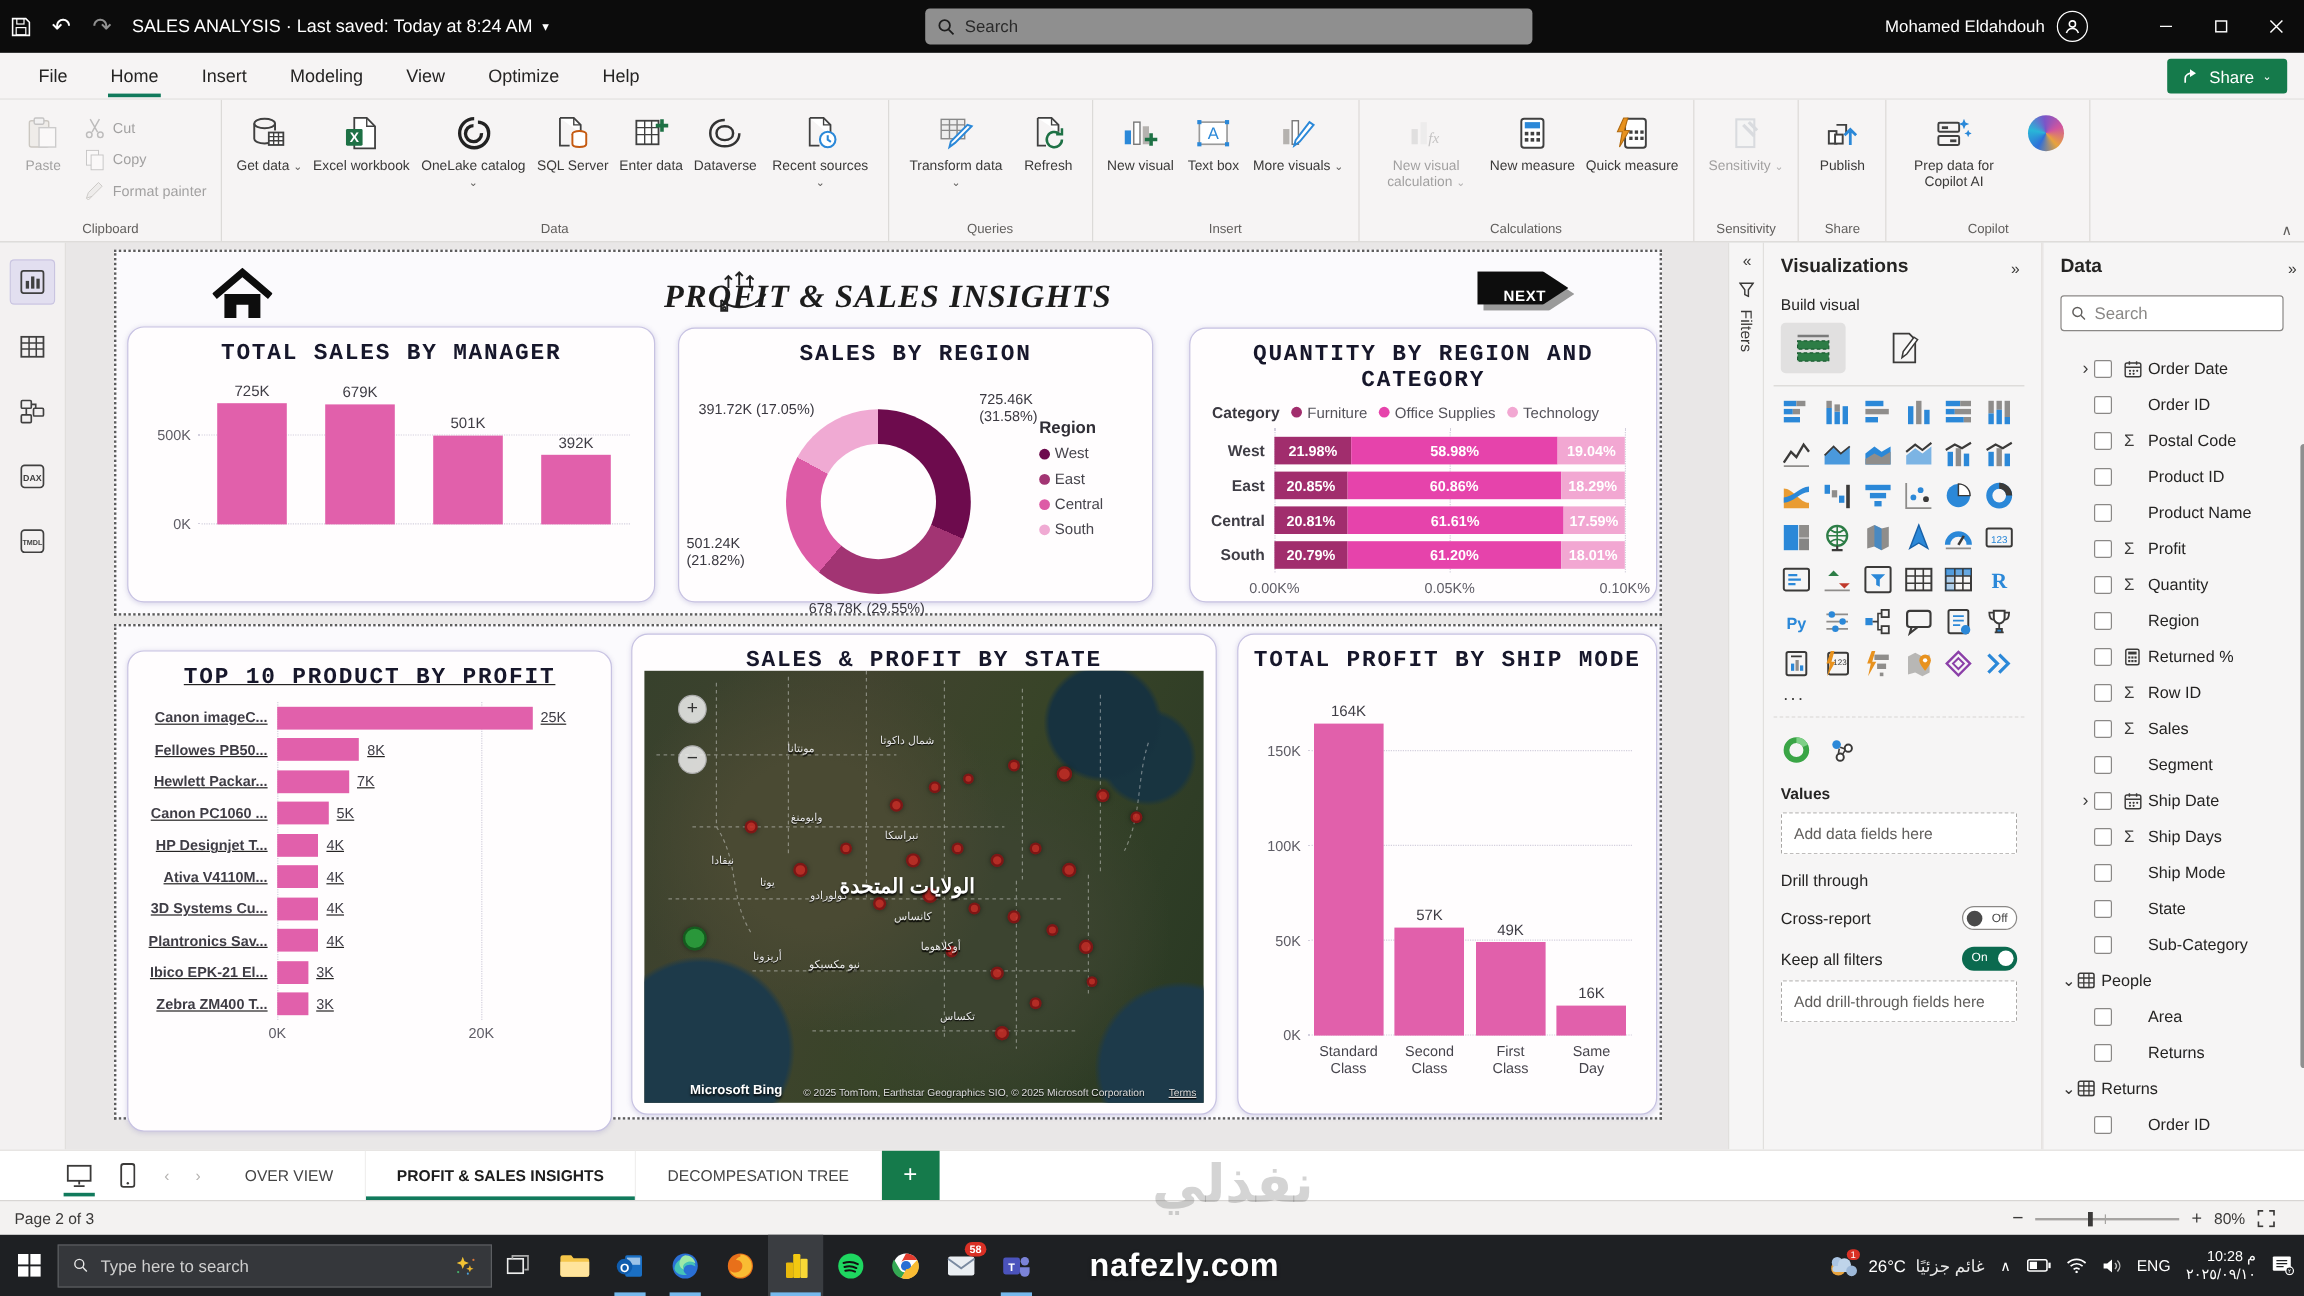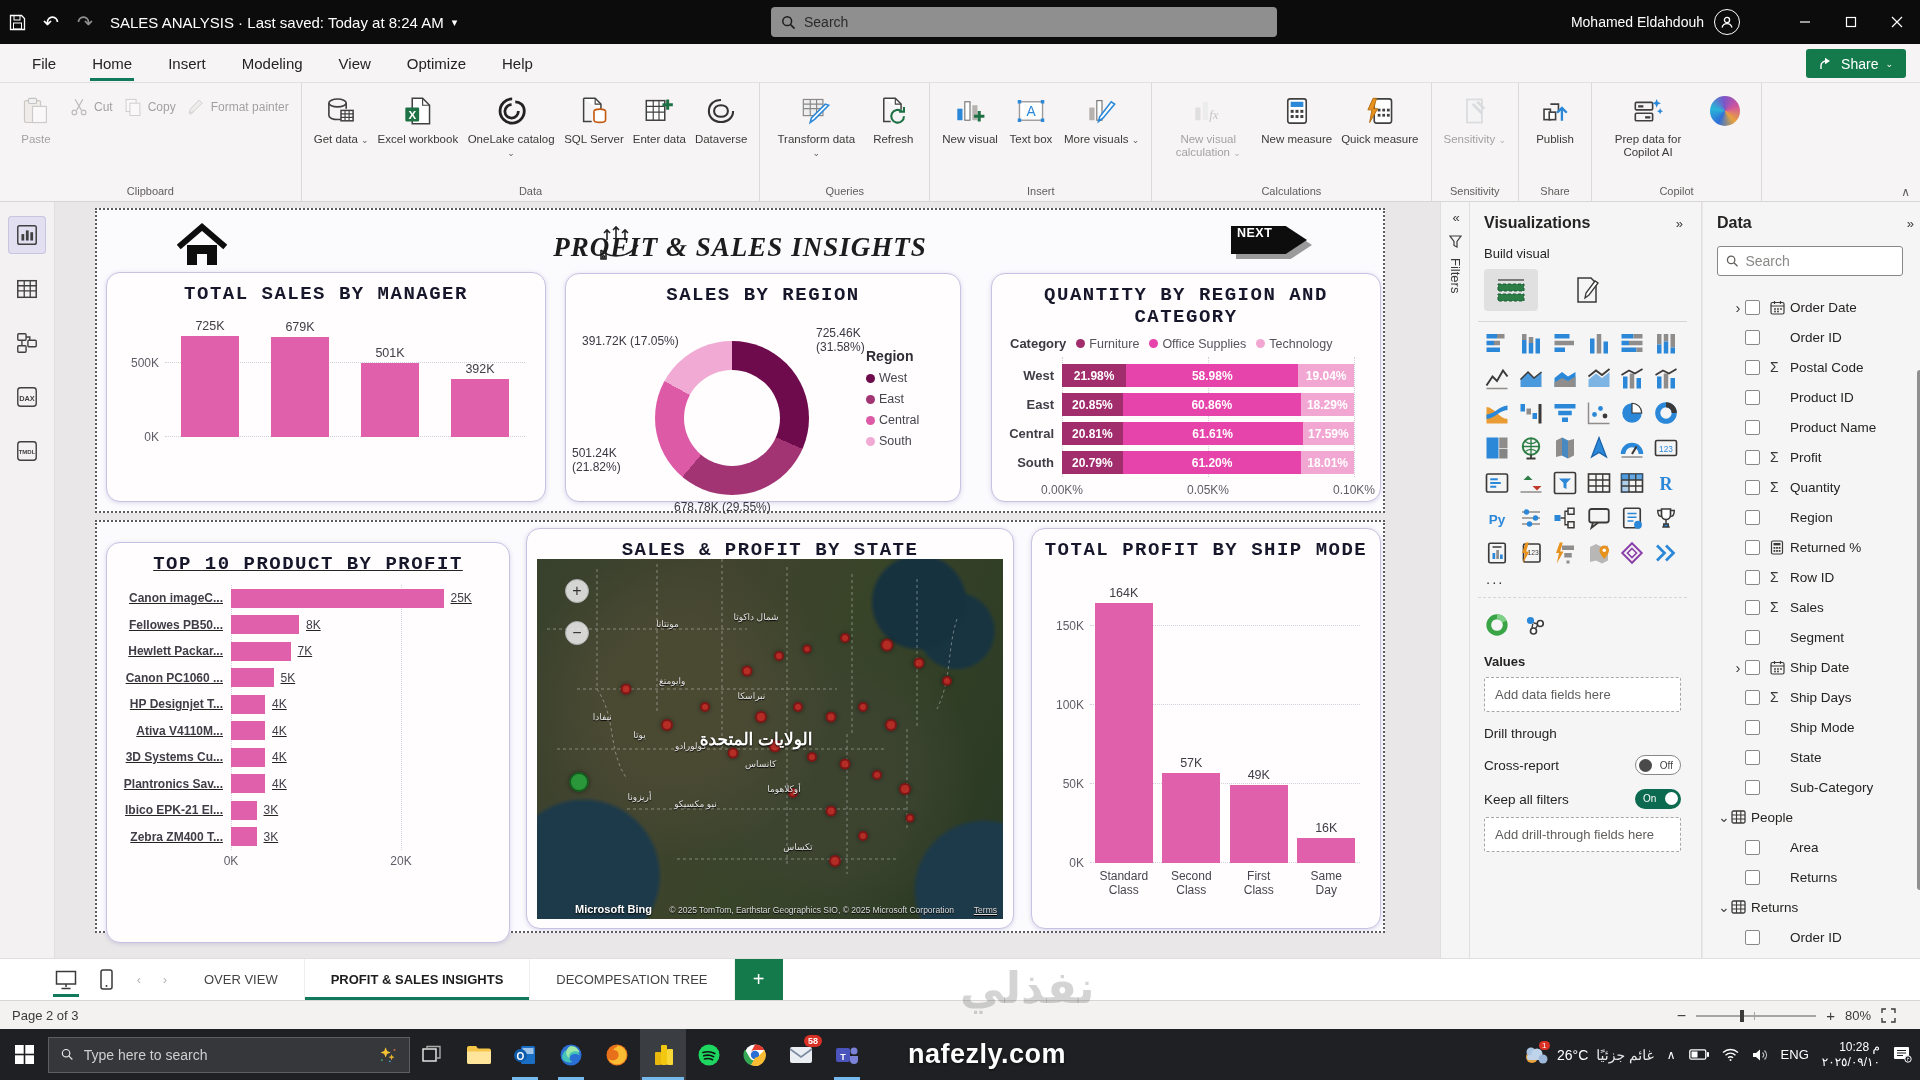--- a/index.html
+++ b/index.html
@@ -28,21 +28,21 @@
   
   .ribbon { position:absolute; left:0; top:83px; width:1920px; height:119px; background:#f6f4f4; border-bottom:1px solid #d8d6d4; display:flex; z-index:38; }
   .rib-group { border-right:1px solid #dcdad8; display:flex; flex-direction:column; padding:4px 8px 0 8px; }
   .rib-row { flex:1; display:flex; align-items:flex-start; gap:1px; }
   .rib-glabel { text-align:center; font-size:11px; color:#605e5c; padding:3px 0 4px; }
   .rib-btn { min-width:56px; max-width:96px; height:88px; display:flex; flex-direction:column; align-items:center; padding:7px 4px 0 4px; border-radius:3px; }
   .rib-ic { height:34px; display:flex; align-items:center; justify-content:center; }
   .rib-lb { font-size:11.5px; line-height:13px; text-align:center; color:#3b3a39; margin-top:5px; }
   .rib-btn.disabled { opacity:.45; filter:grayscale(.8); }
   .chevch { font-size:9px; color:#605e5c; }
-  .clip-col { display:flex; flex-direction:row; justify-content:flex-start; gap:2px; padding-top:8px; }
+  .clip-col { display:flex; flex-direction:column; justify-content:flex-start; gap:2px; padding-top:8px; }
   .clip-sm { display:flex; align-items:center; gap:5px; font-size:12px; color:#3b3a39; padding:2px 4px; border-radius:3px; }
   .clip-sm.disabled { opacity:.45; filter:grayscale(.9); }
   .rib-collapse { position:absolute; right:10px; bottom:2px; color:#605e5c; font-size:12px; }
   .copilot-ball { width:30px; height:30px; border-radius:50%; background:conic-gradient(from 210deg,#2f6fd8,#29b6d8,#7a55c8,#d1559e,#e8a33d,#2f6fd8); }
 
   
   .left-rail { position:absolute; left:0; top:202px; width:55px; height:756px; background:#f3f1f1; border-right:1px solid #e1dfdd; display:flex; flex-direction:column; align-items:center; padding-top:14px; gap:16px; z-index:30; }
   .rail-btn { width:38px; height:38px; border-radius:4px; display:flex; align-items:center; justify-content:center; }
   .rail-btn.active { background:#e2dff0; box-shadow:inset 0 0 0 1px #c9c4e0; }
 
@@ -50,21 +50,21 @@
   .page-row { position:absolute; left:40px; width:1290px; border:2px dotted #5c5c5c; background:#fbfafd; }
   .row1 { top:6px; height:305px; }
   .row2 { top:318px; height:413px; }
 
   
   .home-ic { position:absolute; left:80px; top:13px; }
   .dash-title { position:absolute; left:0; right:0; top:22px; text-align:center; font-family:"Liberation Serif",serif; font-style:italic; font-weight:bold; font-size:27px; letter-spacing:1px; color:#1c1c1c; }
   .dash-title-ic { position:absolute; left:500px; top:14px; }
   .next-wrap { position:absolute; right:68px; top:16px; width:84px; height:32px; }
   .next-shadow { position:absolute; left:5px; top:5px; width:76px; height:28px; background:#9a9a9a; clip-path:polygon(0 0,72% 0,100% 50%,72% 100%,0 100%); }
-  .next-btn { position:absolute; left:0; top:0; width:76px; height:28px; background:#0d0d0d; clip-path:polygon(0 0,72% 0,100% 50%,72% 100%,0 100%); color:#fff; font-size:12.5px; font-weight:bold; display:flex; align-items:flex-start; padding-left:6px; letter-spacing:.5px; }
+  .next-btn { position:absolute; left:0; top:0; width:76px; height:28px; background:#0d0d0d; clip-path:polygon(0 0,72% 0,100% 50%,72% 100%,0 100%); color:#fff; font-size:12.5px; font-weight:bold; display:flex; align-items:flex-end; padding-left:22px; letter-spacing:.5px; }
 
   
   .panel { position:absolute; background:#fffdfe; border:1.5px solid #c7c2e2; border-radius:14px; box-shadow:0 1px 4px rgba(120,110,180,.25); padding:8px 12px; }
   .panel-title { font-family:"Liberation Mono",monospace; font-weight:bold; font-size:19px; letter-spacing:1.5px; text-align:center; color:#17172b; margin-top:2px; }
 
   
   .vwrap { position:relative; margin-top:14px; }
   .grid-h { position:absolute; left:46px; right:8px; border-top:1.5px dotted #d3cfdd; }
   .ytick { position:absolute; left:0; width:40px; text-align:right; font-size:12px; color:#5f5d66; transform:translateY(-50%); }
   .vbars { position:absolute; left:46px; right:8px; top:0; bottom:0; display:flex; align-items:flex-end; justify-content:space-around; }
@@ -374,20 +374,32 @@
           <span class="rib-lb">Enter data</span>
         </div>
         <div class="rib-btn">
           <span class="rib-ic">
             <svg width="30" height="30" viewBox="0 0 26 26" fill="none">
               <path d="M13 3.5c-6.3 0-10.5 4-10.5 9.5s4.2 9.5 10.5 9.5 10.5-4 10.5-9.5" stroke="#333" stroke-width="1.8"></path>
               <path d="M13 8c-3.6 0-6 2.1-6 5s2.4 5 6 5 6-2.1 6-5-2.4-5-6-5z" stroke="#333" stroke-width="1.8"></path>
             </svg>
           </span>
           <span class="rib-lb">Dataverse</span>
+        </div>
+        <div class="rib-btn">
+          <span class="rib-ic">
+            <svg width="30" height="30" viewBox="0 0 26 26" fill="none">
+              <path d="M5 2h10l5 5v8" stroke="#404040" fill="#fff" stroke-width="1.3"></path>
+              <path d="M15 2v5h5" stroke="#404040"></path>
+              <path d="M5 2v20h7" stroke="#404040" stroke-width="1.3"></path>
+              <circle cx="18" cy="17.5" r="5.6" stroke="#2b88d8" fill="#fff" stroke-width="1.5"></circle>
+              <path d="M18 14.5v3.2l2.3 1.6" stroke="#2b88d8" stroke-width="1.5"></path>
+            </svg>
+          </span>
+          <span class="rib-lb">Recent sources <span class="chevch">⌄</span></span>
         </div>
       </div>
       <div class="rib-glabel">Data</div>
     </div>
     <div class="rib-group">
       <div class="rib-row">
         <div class="rib-btn">
           <span class="rib-ic">
             <svg width="30" height="30" viewBox="0 0 26 26" fill="none">
               <rect x="2" y="3" width="17" height="14" stroke="#888" fill="#eee"></rect>

